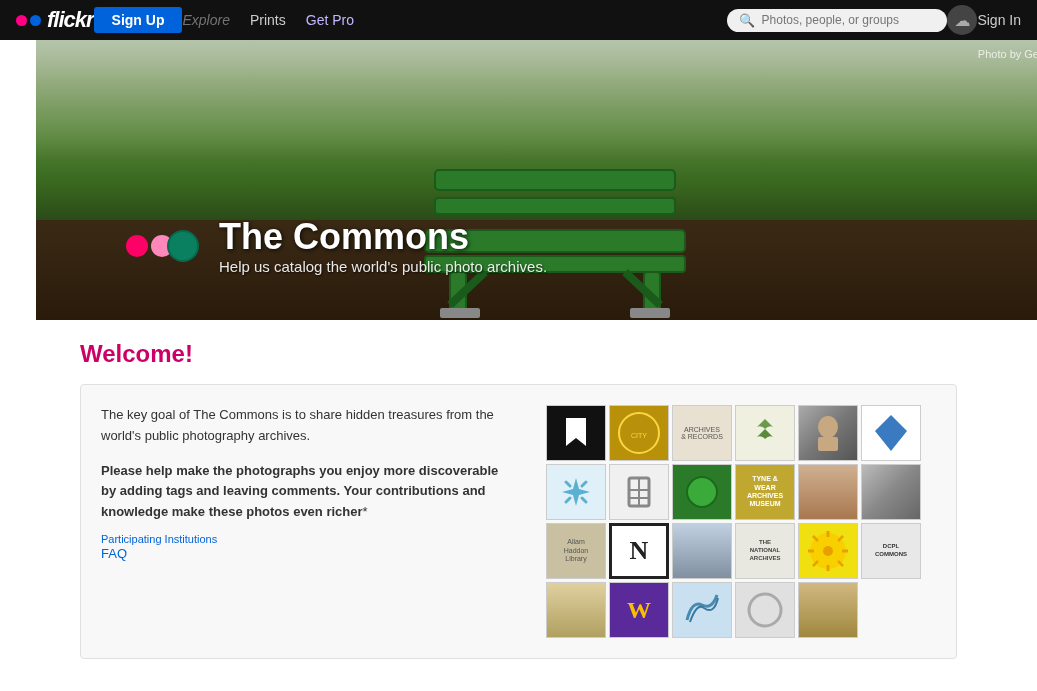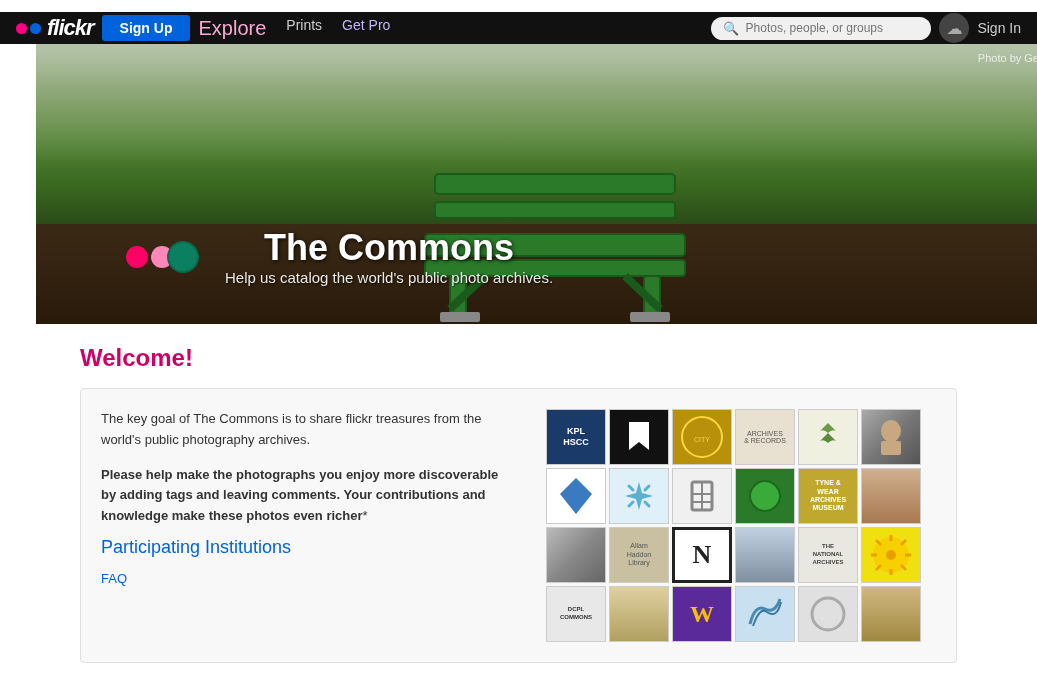--- a/index.html
+++ b/index.html
@@ -1,33 +1,33 @@
 <!DOCTYPE html>
 <html><head>
   <meta charset="utf-8">
   <style>
     * { margin: 0; padding: 0; box-sizing: border-box; }
     body { font-family: Arial, sans-serif; background: #fff; width: 1037px; }
   </style>
 </head>
 <body>
 
-<nav style="background:#111;display:flex;align-items:center;padding:0 16px;height:32px;gap:8px;margin-top:12px;">
+<nav style="background:#111;display:flex;align-items:center;padding:0 16px;height:40px;gap:0;">
   <div style="display:flex;align-items:center;gap:6px;cursor:pointer;">
     <div style="display:flex;gap:3px;align-items:center;">
       <div style="width:11px;height:11px;border-radius:50%;background:#ff0084;"></div>
       <div style="width:11px;height:11px;border-radius:50%;background:#0063dc;"></div>
     </div>
     <span style="color:#fff;font-size:22px;font-weight:bold;font-style:italic;letter-spacing:-1px;">flickr</span>
   </div>
 
   <button style="background:#0063dc;color:#fff;border:none;padding:5px 18px;border-radius:3px;font-size:14px;font-weight:bold;cursor:pointer;">Sign Up</button>
 
   <div style="display:flex;gap:20px;flex:1;">
-    <a href="#" style="color:#f9a8d4;text-decoration:none;font-size:20px;">Explore</a>
+    <a href="#" style="color:#737373;text-decoration:none;font-size:14px;font-style:italic;">Explore</a>
     <a href="#" style="color:#ccc;text-decoration:none;font-size:14px;">Prints</a>
     <a href="#" style="color:#c4b5fd;text-decoration:none;font-size:14px;">Get Pro</a>
   </div>
 
   <div style="display:flex;align-items:center;background:#f0f0f0;border-radius:20px;padding:4px 12px;gap:6px;width:220px;">
     <span style="color:#888;font-size:13px;">🔍</span>
     <input type="text" placeholder="Photos, people, or groups" style="border: none; background: transparent; font-size: 12px; color: rgb(85, 85, 85); outline: none; width: 160px;">
   </div>
 
   <div style="cursor:pointer;">
@@ -60,59 +60,56 @@
 
     <line x1="55" y1="185" x2="90" y2="152" stroke="#1a5a1a" stroke-width="8"></line>
     <line x1="265" y1="185" x2="230" y2="152" stroke="#1a5a1a" stroke-width="8"></line>
 
     <rect x="45" y="188" width="40" height="10" rx="2" fill="#888"></rect>
     <rect x="235" y="188" width="40" height="10" rx="2" fill="#888"></rect>
   </svg>
 
   <span style="position:absolute;top:8px;right:12px;color:rgba(255,255,255,0.75);font-size:11px;">Photo by George</span>
 
-  <div style="position:absolute;bottom:38px;left:90px;display:flex;align-items:center;gap:26px;text-align:center;">
+  <div style="position:absolute;bottom:45px;left:90px;display:flex;align-items:center;gap:20px;">
 
     <div style="display:flex;align-items:center;">
       <div style="width:22px;height:22px;border-radius:50%;background:#ff0066;"></div>
       <div style="width:22px;height:22px;border-radius:50%;background:#ff88bb;margin-left:3px;"></div>
       <div style="width:32px;height:32px;border-radius:50%;background:#0a8060;border:2px solid #076a4e;margin-left:-6px;"></div>
     </div>
     <div>
       <div style="color:#fff;font-size:36px;font-weight:bold;text-shadow:1px 1px 4px rgba(0,0,0,0.8);">The Commons</div>
       <div style="color:rgba(255,255,255,0.9);font-size:15px;text-shadow:1px 1px 2px rgba(0,0,0,0.7);">Help us catalog the world's public photo archives.</div>
     </div>
   </div>
 </div>
 
 <div style="padding:20px 80px;">
   <h2 style="color:#cc0066;font-size:24px;font-weight:bold;margin-bottom:16px;">Welcome!</h2>
 
   <div style="display:flex;gap:30px;background:#f8f8f8;border:1px solid #e0e0e0;padding:20px;border-radius:4px;">
 
     <div style="flex:1;max-width:460px;">
       <p style="font-size:13px;color:#333;line-height:1.6;margin-bottom:14px;">
-        <span>The key goal of The Commons is to share flickr treasures from the world's public photography archives.</span>
+        <span>The key goal of The Commons is to share hidden treasures from the world's public photography archives.</span>
       </p>
       <p style="font-size:13px;color:#333;line-height:1.6;margin-bottom:10px;">
         <strong>Please help make the photographs you enjoy more discoverable by adding tags and leaving comments. Your contributions and knowledge make these photos even richer</strong><span>*</span>
       </p>
       <div style="margin-top:10px;">
-        <a href="#" style="display:block;color:#0063dc;font-size:18px;text-decoration:none;margin-bottom:13px;cursor:pointer;">Participating Institutions</a>
+        <a href="#" style="display:block;color:#0063dc;font-size:11px;text-decoration:none;margin-bottom:1px;cursor:pointer;">Participating Institutions</a>
         <a href="#" style="display:block;color:#0063dc;font-size:13px;text-decoration:none;cursor:pointer;">FAQ</a>
       </div>
     </div>
 
     <div style="flex:0 0 390px;">
 
       <div style="display:grid;grid-template-columns:repeat(6,60px);gap:3px;">
 
-        <div style="width:60px;height:56px;background:#1a3a6a;display:flex;align-items:center;justify-content:center;cursor:pointer;border:1px solid #ccc;">
-          <span style="color:#fff;font-size:9px;font-weight:bold;text-align:center;line-height:1.2;">KPL<br>HSCC</span>
-        </div>
         <div style="width:60px;height:56px;background:#111;display:flex;align-items:center;justify-content:center;cursor:pointer;border:1px solid #ccc;">
           <svg width="20" height="30" viewBox="0 0 20 30">
               <polygon points="0,0 20,0 20,28 10,20 0,28" fill="#fff"></polygon>
             </svg>
         </div>
         <div style="width:60px;height:56px;background:#b8900a;display:flex;align-items:center;justify-content:center;cursor:pointer;border:1px solid #ccc;">
           <svg width="44" height="44" viewBox="0 0 44 44">
               <circle cx="22" cy="22" r="20" fill="none" stroke="#f8d840" stroke-width="2"></circle>
               <text x="22" y="27" text-anchor="middle" fill="#f8d840" font-size="7">CITY</text>
             </svg>

